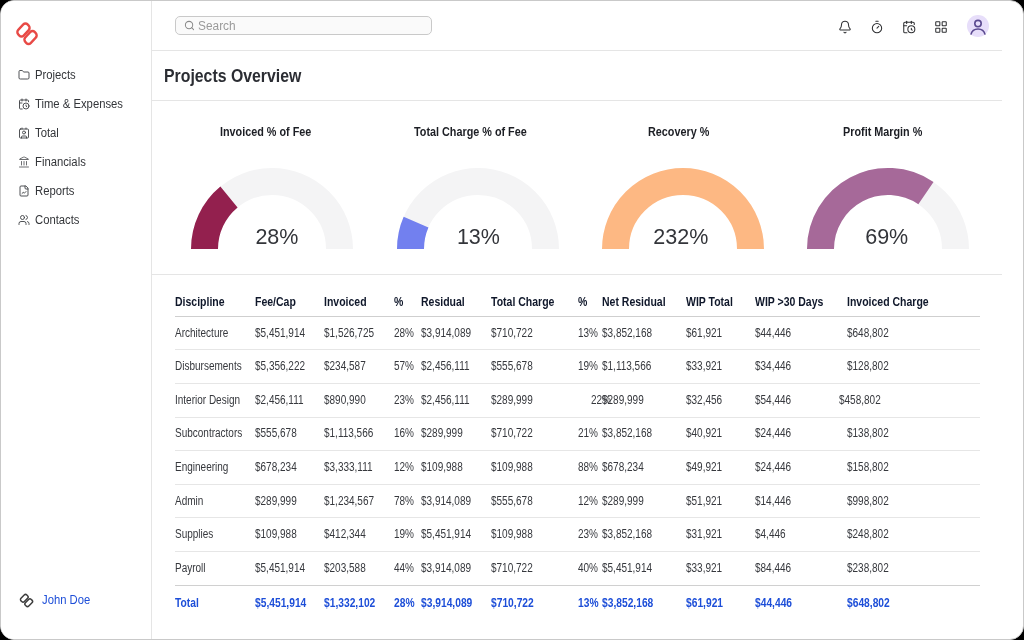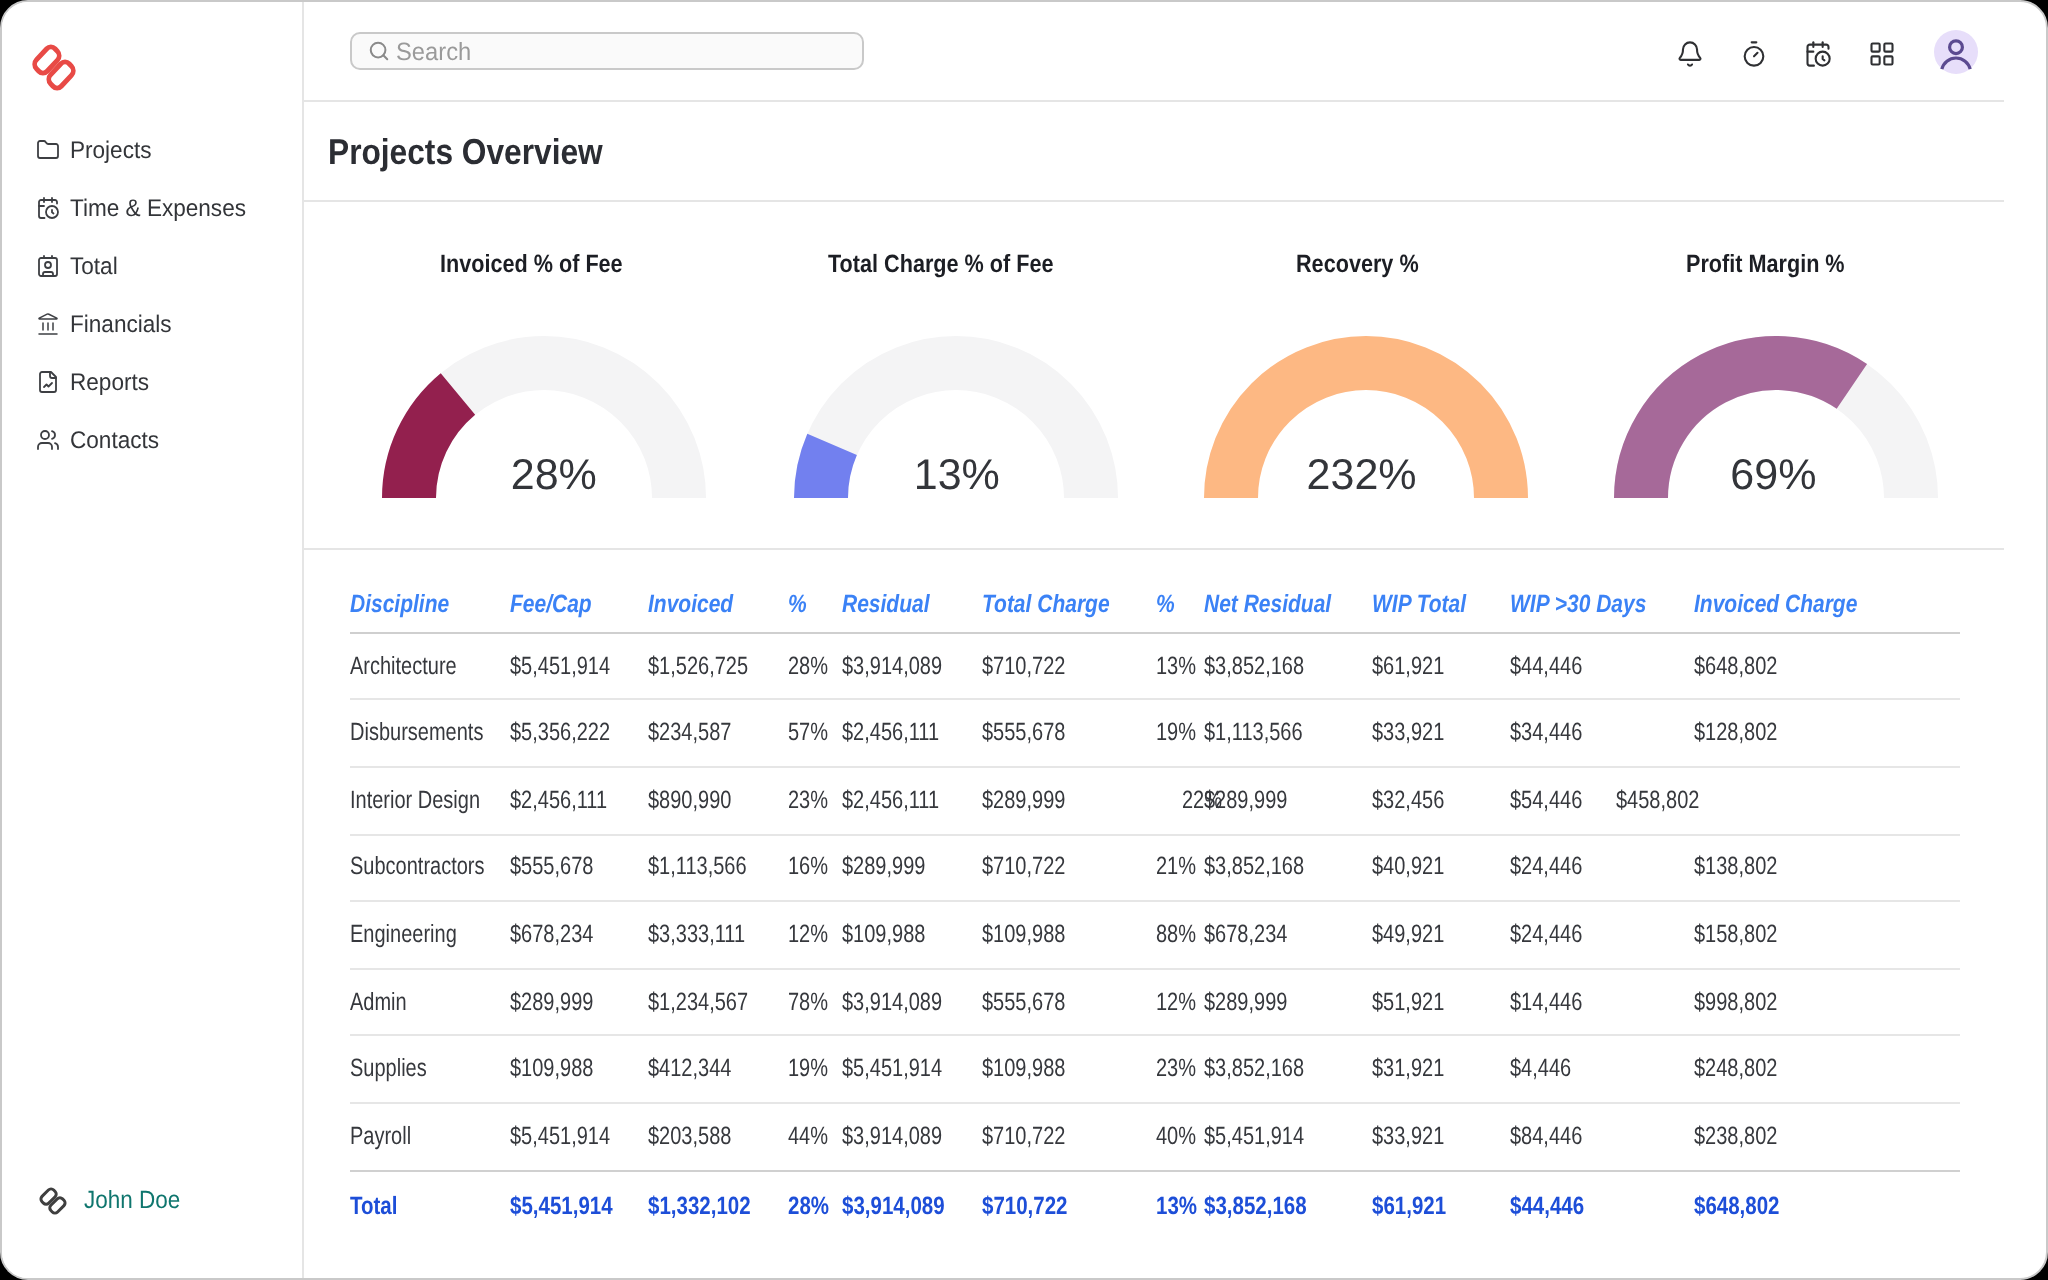--- a/index.html
+++ b/index.html
@@ -5,40 +5,40 @@
   * { margin:0; padding:0; box-sizing:border-box; }
   html,body { width:1024px; height:640px; background:#000; font-family:"Liberation Sans", sans-serif; }
   .app { position:absolute; left:0; top:0; width:1024px; height:640px; background:#fff; border-radius:14px; border:1px solid #c9c9c9; overflow:hidden; }
   .side { position:absolute; left:0; top:0; bottom:0; width:150px; background:#fff; }
   .sborder { position:absolute; left:150px; top:0; bottom:0; width:1px; background:#e5e5e5; }
   .logo { position:absolute; left:13.5px; top:19.5px; }
   .nav { position:absolute; left:0; top:59px; width:100%; }
   .nav .it { height:29px; display:flex; align-items:center; padding-left:17px; color:#333539; font-size:12px; }
   .nav .it svg { flex:0 0 auto; margin-right:4.5px; color:#3d3f43; }
   .nav .it span { display:inline-block; transform:scaleX(0.94); transform-origin:0 50%; white-space:nowrap; }
-  .user { position:absolute; left:18px; top:591px; height:16px; display:flex; align-items:center; color:#0f766e; font-size:12.5px; }
+  .user { position:absolute; left:18px; top:591px; height:16px; display:flex; align-items:center; color:#1d4ed8; font-size:12.5px; }
   .user svg { margin-right:8px; }
   .user span { display:inline-block; transform:scaleX(0.9); transform-origin:0 50%; white-space:nowrap; }
   .main { position:absolute; left:151px; top:0; right:0; bottom:0; }
   .hline { position:absolute; left:0; right:21px; height:1px; background:#e5e5e5; }
   .search { position:absolute; left:23px; top:15px; width:257px; height:19px; border:1px solid #c9c9c9; border-radius:5px; background:#fafafa; display:flex; align-items:center; padding-left:8px; }
   .search svg { color:#8a8a8a; }
   .search span { margin-left:3px; color:#9a9a9a; font-size:12.5px; transform:scaleX(0.95); transform-origin:0 50%; }
   .tico { position:absolute; top:19px; width:14px; height:14px; color:#2f3033; }
   .avatar { position:absolute; left:814.7px; top:13.9px; width:22px; height:22px; border-radius:50%; background:#e7defa; color:#5b4a90; }
   .phead h1 { position:absolute; left:12px; top:66px; font-size:18px; font-weight:700; color:#2b2d33; line-height:18px; transform:scaleX(0.88); transform-origin:0 50%; white-space:nowrap; }
   .gauge { position:absolute; width:166px; top:124.5px;text-align:center; }
   .gt { font-size:12.5px; font-weight:700; color:#1c1e24; margin-left:-1px; line-height:13px; }
   .gt span { display:inline-block; transform:scaleX(0.865); transform-origin:0 50%; white-space:nowrap; }
   .gauge svg { position:absolute; left:0; top:41.4px; }
   .gval { font-size:21.5px; fill:#33353a; }
   .twrap { position:absolute; left:23.4px; top:273.5px; width:805.6px; height:366px; }
   .tl { position:absolute; left:0; width:804.6px; height:1px; background:#e6e6e6; }
   .hc,.dc,.tc { position:absolute; line-height:13px; font-size:12.5px; white-space:nowrap; }
-  .hc { font-weight:700; color:#3b82f6;font-style:italic; }
+  .hc { font-weight:700; color:#0f172a; }
   .hc span { display:inline-block; transform:scaleX(0.84); transform-origin:0 50%; }
   .dc { color:#36383d; }
   .dc span { display:inline-block; transform:scaleX(0.8); transform-origin:0 50%; }
   .tc { font-weight:700; color:#1d4ed8; }
   .tc span { display:inline-block; transform:scaleX(0.82); transform-origin:0 50%; }
 </style>
 </head>
 <body>
 <div class="app">
   <aside class="side">
@@ -237,21 +237,21 @@
       <div class="dc" style="left:0.0px;top:119.3px"><span>Interior Design</span></div>
       <div class="dc" style="left:79.7px;top:119.3px"><span>$2,456,111</span></div>
       <div class="dc" style="left:148.9px;top:119.3px"><span>$890,990</span></div>
       <div class="dc" style="left:218.9px;top:119.3px"><span>23%</span></div>
       <div class="dc" style="left:246.1px;top:119.3px"><span>$2,456,111</span></div>
       <div class="dc" style="left:315.3px;top:119.3px"><span>$289,999</span></div>
       <div class="dc" style="left:416px;top:119.3px"><span>22%</span></div>
       <div class="dc" style="left:426.2px;top:119.3px"><span>$289,999</span></div>
       <div class="dc" style="left:510.7px;top:119.3px"><span>$32,456</span></div>
       <div class="dc" style="left:579.9px;top:119.3px"><span>$54,446</span></div>
-      <div class="dc" style="left:633px;top:119.3px"><span>$458,802</span></div>
+      <div class="dc" style="left:664px;top:119.3px"><span>$458,802</span></div>
       <div class="dc" style="left:0.0px;top:152.9px"><span>Subcontractors</span></div>
       <div class="dc" style="left:79.7px;top:152.9px"><span>$555,678</span></div>
       <div class="dc" style="left:148.9px;top:152.9px"><span>$1,113,566</span></div>
       <div class="dc" style="left:218.9px;top:152.9px"><span>16%</span></div>
       <div class="dc" style="left:246.1px;top:152.9px"><span>$289,999</span></div>
       <div class="dc" style="left:315.3px;top:152.9px"><span>$710,722</span></div>
       <div class="dc" style="left:402.4px;top:152.9px"><span>21%</span></div>
       <div class="dc" style="left:426.2px;top:152.9px"><span>$3,852,168</span></div>
       <div class="dc" style="left:510.7px;top:152.9px"><span>$40,921</span></div>
       <div class="dc" style="left:579.9px;top:152.9px"><span>$24,446</span></div>

